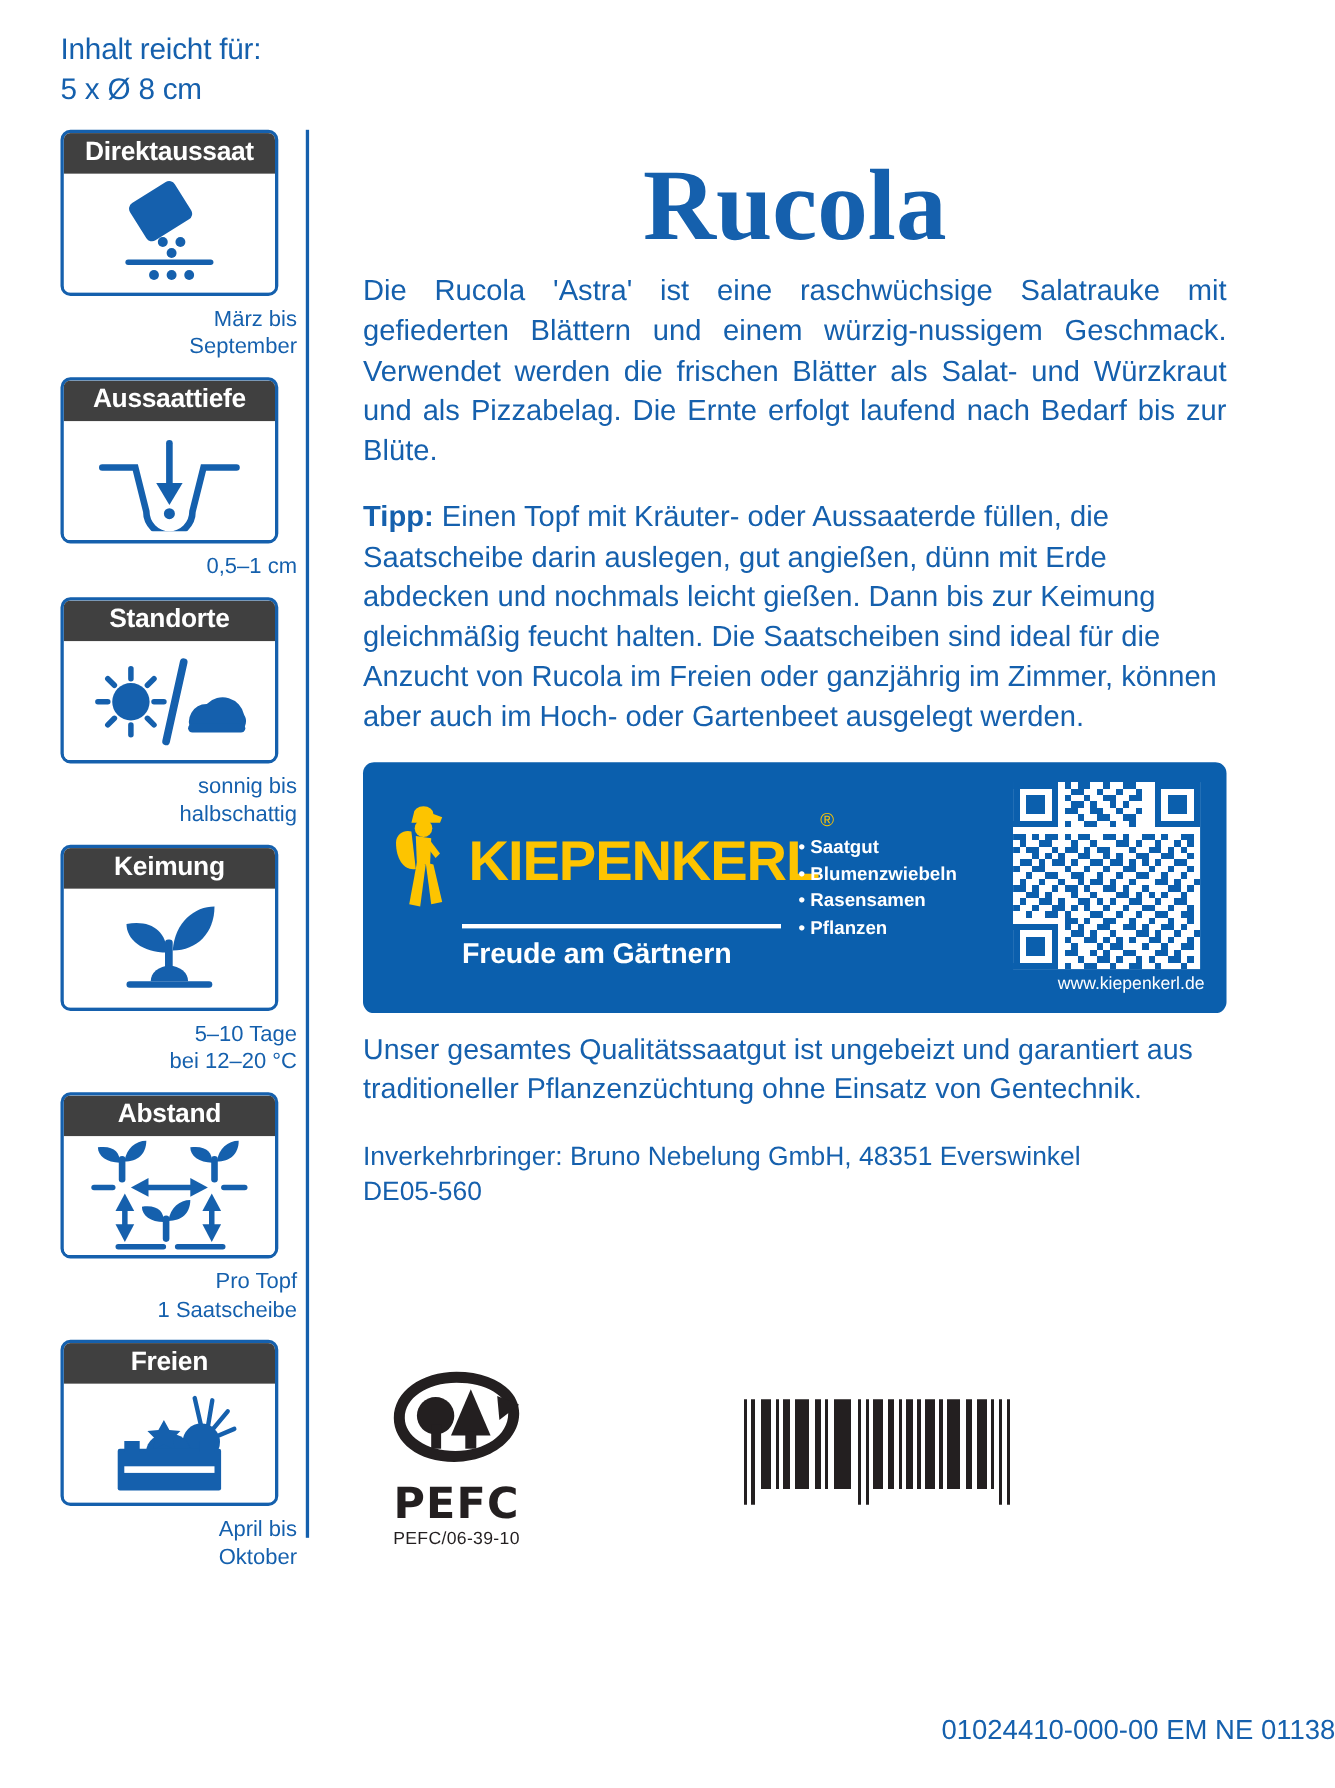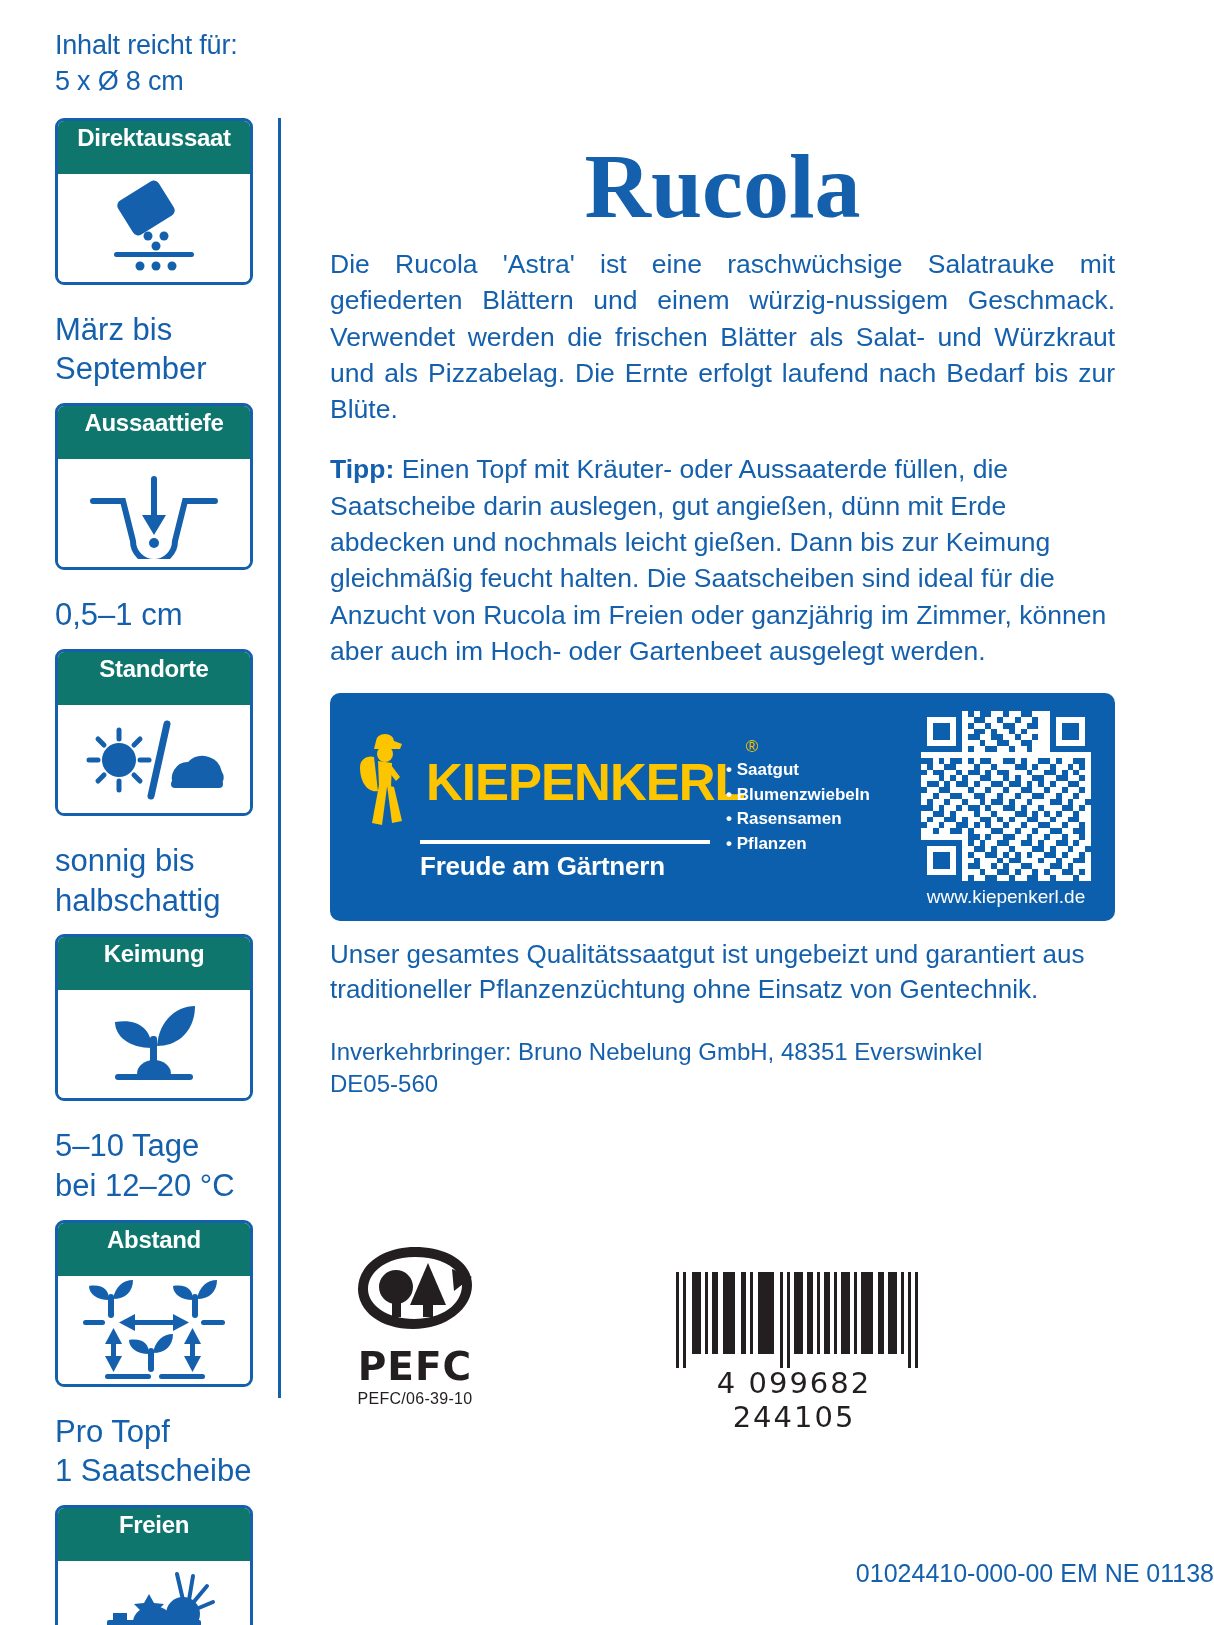--- a/index.html
+++ b/index.html
@@ -32,42 +32,42 @@
 
   .icon-block { margin-bottom: 14px; }
   .icon-card {
     width: 198px;
     border: 3px solid #1560ad;
     border-radius: 9px;
     overflow: hidden;
     background: #fff;
   }
   .icon-card-head {
-    background: #0f766e;
+    background: #404040;
     color: #fff;
     font-weight: bold;
     font-size: 24px;
     text-align: center;
-    padding: 3px 0 22px 0;
+    padding: 3px 0 6px 0;
     letter-spacing: -0.3px;
   }
   .icon-card-body {
     height: 108px;
     display: flex;
     align-items: center;
     justify-content: center;
     background: #fff;
   }
   .icon-card-body svg { display: block; }
   .icon-caption {
-    text-align: left;
-    font-size: 31px;
+    text-align: right;
+    font-size: 20px;
     line-height: 1.28;
     color: #1560ad;
-    margin-top: 25px;
+    margin-top: 9px;
     white-space: pre-line;
   }
 
   
   .divider {
     position: absolute;
     left: 278px; top: 118px;
     width: 3px; height: 1280px;
     background: #1560ad;
   }
@@ -177,22 +177,23 @@
     text-align: center;
   }
   .qr {
     width: 170px; height: 170px;
     background: #fff;
     margin: 0 auto;
     display: block;
   }
   .qr-url {
     color: #fff;
-    font-size: 19px;
+    font-size: 16px;
     margin-top: 5px;
+    text-align: right;
   }
 
   .footer-note {
     font-size: 26px;
     line-height: 1.33;
     color: #1560ad;
     margin-top: 16px;
   }
   .distributor {
     font-size: 24px;
@@ -747,18 +748,17 @@
         <rect x="179" y="0" width="9" height="82"></rect>
         <rect x="192" y="0" width="3" height="82"></rect>
         <rect x="199" y="0" width="12" height="82"></rect>
         <rect x="216" y="0" width="6" height="82"></rect>
         <rect x="226" y="0" width="9" height="82"></rect>
         <rect x="239" y="0" width="3" height="82"></rect>
         <rect x="246" y="0" width="3" height="96"></rect>
         <rect x="253" y="0" width="3" height="96"></rect>
       </g>
     </svg>
-    <div class="barcode-digits">4 099682 244105</div>
   </div>
 
   <div class="bottom-code">01024410-000-00 EM NE 01138</div>
 
 </div>
 
 </body></html>

